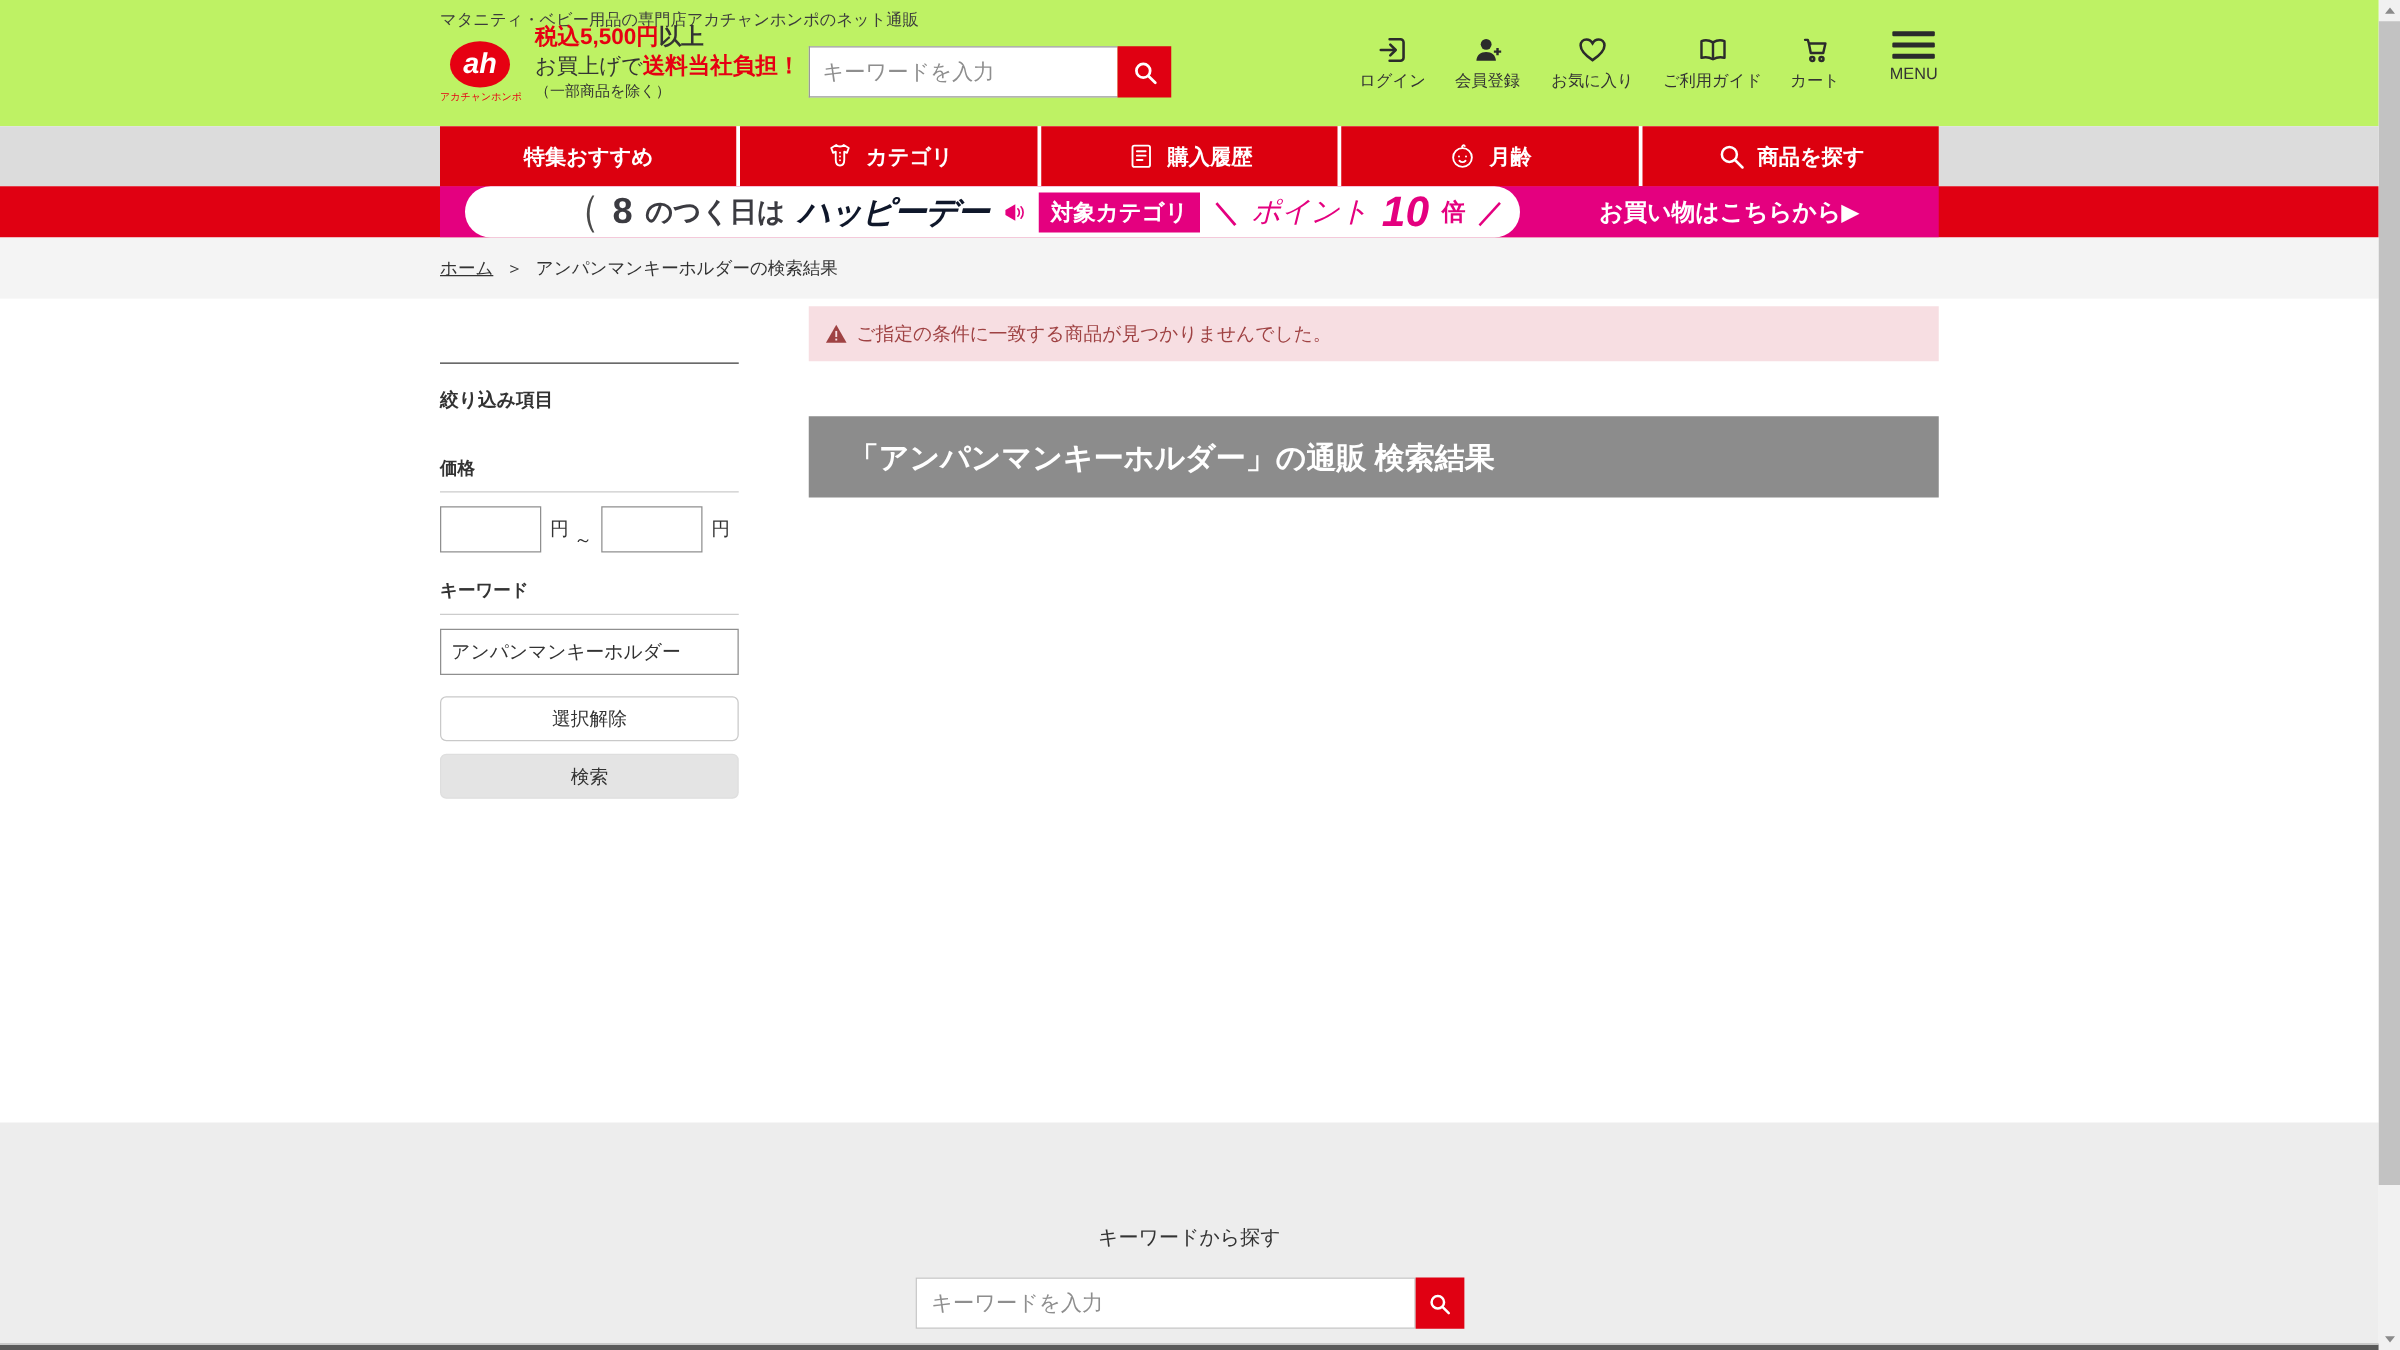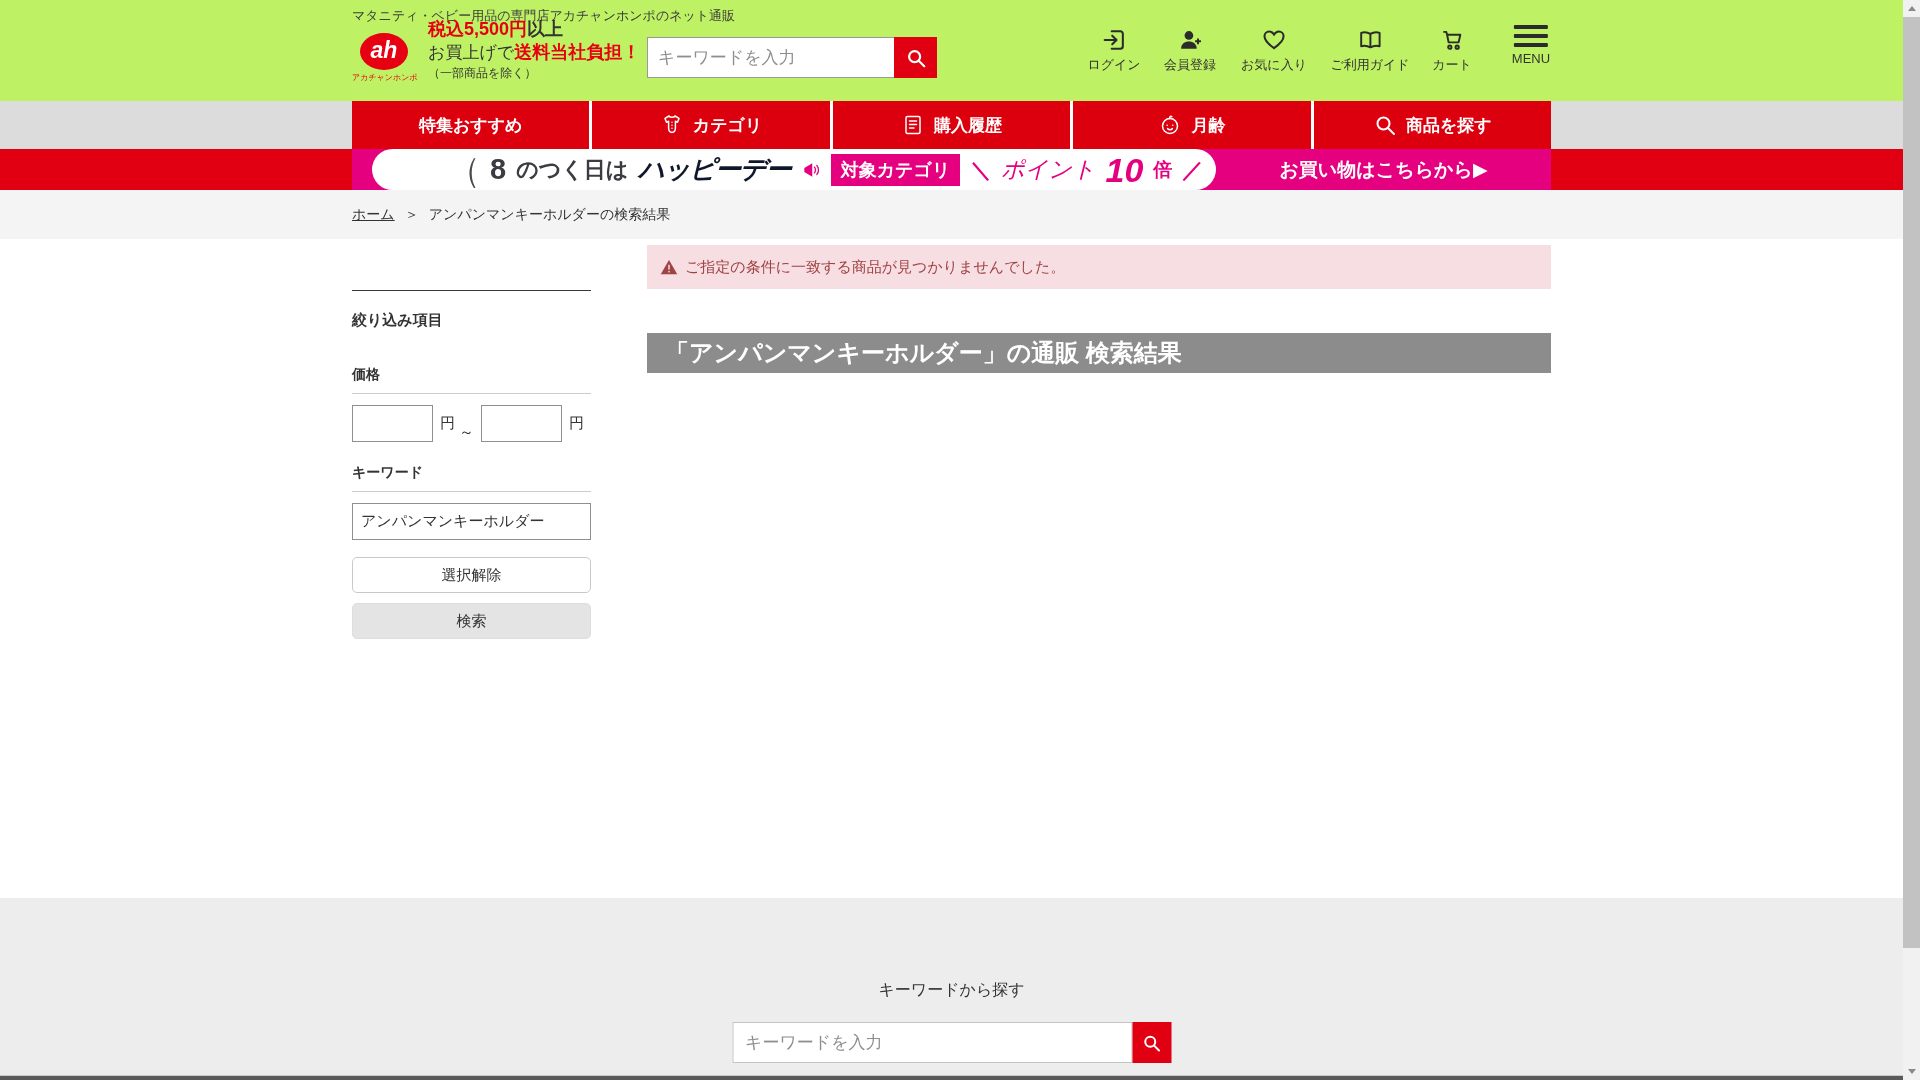--- a/index.html
+++ b/index.html
@@ -86,22 +86,22 @@
   .kw-input{margin-top:11px;width:239px;height:37px;box-sizing:border-box;
             border:1px solid #8f8f8f;font-size:15px;padding:0 8px;color:#333;outline:none;}
   .btn-clear{margin-top:17px;width:239px;height:36px;background:#fff;border:1px solid #c9c9c9;
              border-radius:5px;font-size:15px;color:#333;cursor:pointer;}
   .btn-search{margin-top:10px;width:239px;height:36px;background:#e4e4e4;border:1px solid #dedede;
               border-radius:5px;font-size:15px;color:#333;cursor:pointer;}
   .content{position:absolute;left:295px;top:0;width:904px;}
   .alert{margin-top:6px;height:44px;background:#f7dee2;display:flex;align-items:center;
          padding:0 13px;box-sizing:border-box;gap:7px;}
   .alert-text{font-size:15px;color:#9f4243;}
-  .result-title{margin-top:44px;height:40px;background:#8c8c8c;display:flex;align-items:center;
-                padding:0 18px;color:#fff;font-size:24px;font-weight:bold;}
+  .result-title{margin-top:44px;height:65px;background:#8c8c8c;display:flex;align-items:center;
+                padding:0 32px;color:#fff;font-size:24px;font-weight:bold;}
 
   
   .footer{top:898px;height:177px;background:#ededed;}
   .f-heading{position:absolute;top:82px;width:100%;text-align:center;font-size:16px;color:#333;}
   .f-search{position:absolute;top:124px;left:50%;transform:translateX(-50%);display:flex;}
   .f-search input{width:400px;height:41px;box-sizing:border-box;border:1px solid #c4c4c4;
                   padding:0 12px;font-size:17px;color:#333;background:#fff;outline:none;}
   .f-search .search-btn{width:39px;}
   .bottombar{top:1075px;height:5px;background:#5a5a5a;border-top:1px solid #c9c9c9;box-sizing:border-box;}
 

